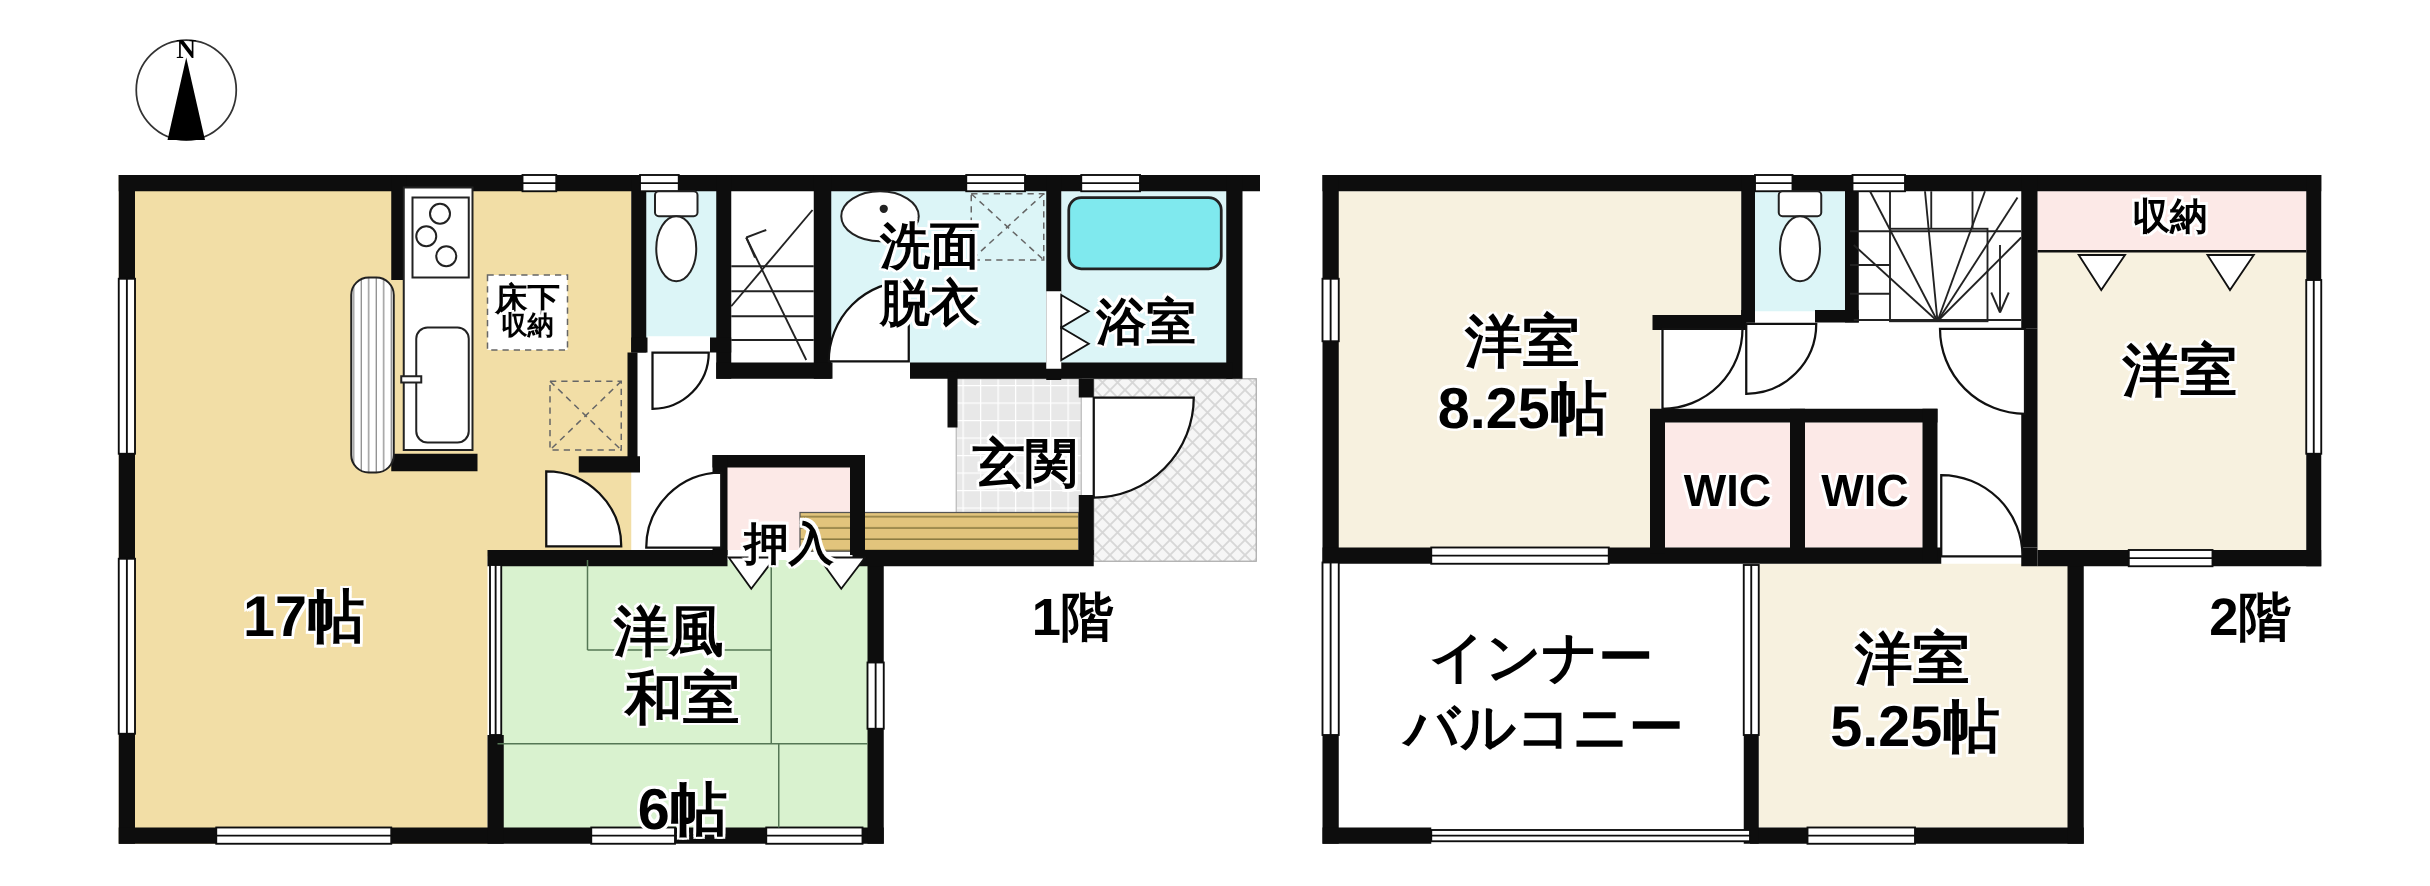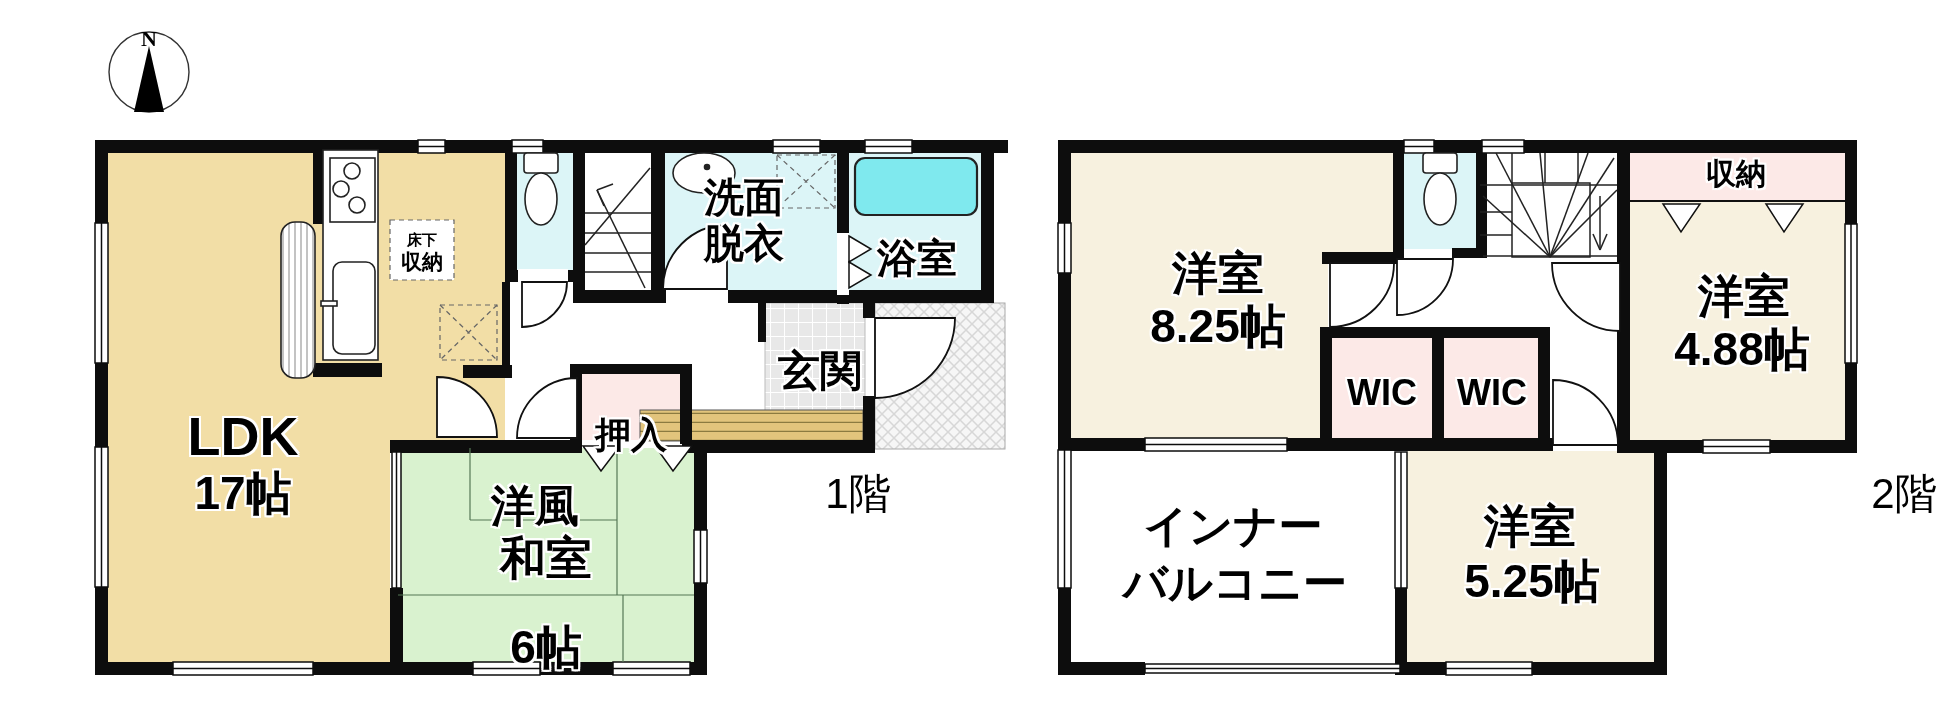--- a/index.html
+++ b/index.html
@@ -7,21 +7,21 @@
     position:relative;width:1944px;height:709px;background:#fff;overflow:hidden;
     font-family:"Liberation Sans","DejaVu Sans",sans-serif;
   }
   #plan-svg{position:absolute;left:0;top:0;}
   .lbl{
     position:absolute;transform:translate(-50%,-50%);
     color:#000;font-weight:700;white-space:nowrap;line-height:1;
     text-shadow:-2px -2px 0 #fff,2px -2px 0 #fff,-2px 2px 0 #fff,2px 2px 0 #fff,
                  0 -2px 0 #fff,0 2px 0 #fff,-2px 0 0 #fff,2px 0 0 #fff;
   }
-  .f-lbl{font-weight:400;text-shadow:none;}
+  .f-lbl{font-weight:700;text-shadow:none;}
   .compass-n{font-family:"Liberation Serif","DejaVu Serif",serif;font-weight:700;text-shadow:none;}
 </style>
 </head>
 <body>
 
 <div id="canvas">
 
   <svg id="plan-svg" width="1944" height="709" viewBox="0 0 1944 709">
     <defs>
       <pattern id="tileGrid" width="14" height="14" patternUnits="userSpaceOnUse">
@@ -325,40 +325,38 @@
     </g>
 
     <g>
       <circle cx="149" cy="72" r="40" fill="#fff" stroke="#333" stroke-width="1.4"></circle>
       <polygon points="149,46 134,112 164,112" fill="#000"></polygon>
     </g>
   </svg>
 
   <div class="lbl compass-n" style="left:149px;top:39px;font-size:22px;">N</div>
 
-  <div class="lbl" style="left:243px;top:436px;font-size:54px;">LDK</div>
   <div class="lbl" style="left:243px;top:493px;font-size:46px;">17帖</div>
-  <div class="lbl" style="left:422px;top:239px;font-size:15px;">床下</div>
+  <div class="lbl" style="left:422px;top:239px;font-size:26px;">床下</div>
   <div class="lbl" style="left:422px;top:261px;font-size:21px;">収納</div>
   <div class="lbl" style="left:744px;top:197px;font-size:40px;">洗面</div>
   <div class="lbl" style="left:744px;top:243px;font-size:40px;">脱衣</div>
   <div class="lbl" style="left:917px;top:258px;font-size:40px;">浴室</div>
   <div class="lbl" style="left:820px;top:371px;font-size:42px;text-align:right;">玄関</div>
   <div class="lbl" style="left:631px;top:404px;font-size:36px;margin-top:31px;">押入</div>
   <div class="lbl" style="left:535px;top:506px;font-size:44px;">洋風</div>
   <div class="lbl" style="left:546px;top:558px;font-size:46px;">和室</div>
   <div class="lbl" style="left:546px;top:611px;font-size:46px;margin-top:36px;">6帖</div>
   <div class="lbl f-lbl" style="left:858px;top:494px;font-size:42px;">1階</div>
 
   <div class="lbl" style="left:1218px;top:273px;font-size:46px;">洋室</div>
   <div class="lbl" style="left:1218px;top:326px;font-size:46px;text-align:center;">8.25帖</div>
   <div class="lbl" style="left:1382px;top:393px;font-size:36px;">WIC</div>
   <div class="lbl" style="left:1492px;top:393px;font-size:36px;">WIC</div>
   <div class="lbl" style="left:1736px;top:174px;font-size:30px;">収納</div>
   <div class="lbl" style="left:1744px;top:296px;font-size:46px;">洋室</div>
-  <div class="lbl" style="left:1742px;top:349px;font-size:46px;">4.88帖</div>
   <div class="lbl" style="left:1233px;top:527px;font-size:44px;font-family:Liberation Serif, serif;">インナー</div>
   <div class="lbl" style="left:1235px;top:583px;font-size:44px;">バルコニー</div>
   <div class="lbl" style="left:1530px;top:526px;font-size:46px;">洋室</div>
   <div class="lbl" style="left:1532px;top:581px;font-size:46px;">5.25帖</div>
-  <div class="lbl f-lbl" style="left:1904px;top:494px;font-size:42px;text-align:right;">2階</div>
+  <div class="lbl f-lbl" style="left:1800px;top:494px;font-size:42px;text-align:right;">2階</div>
 
 </div>
 
 </body></html>

